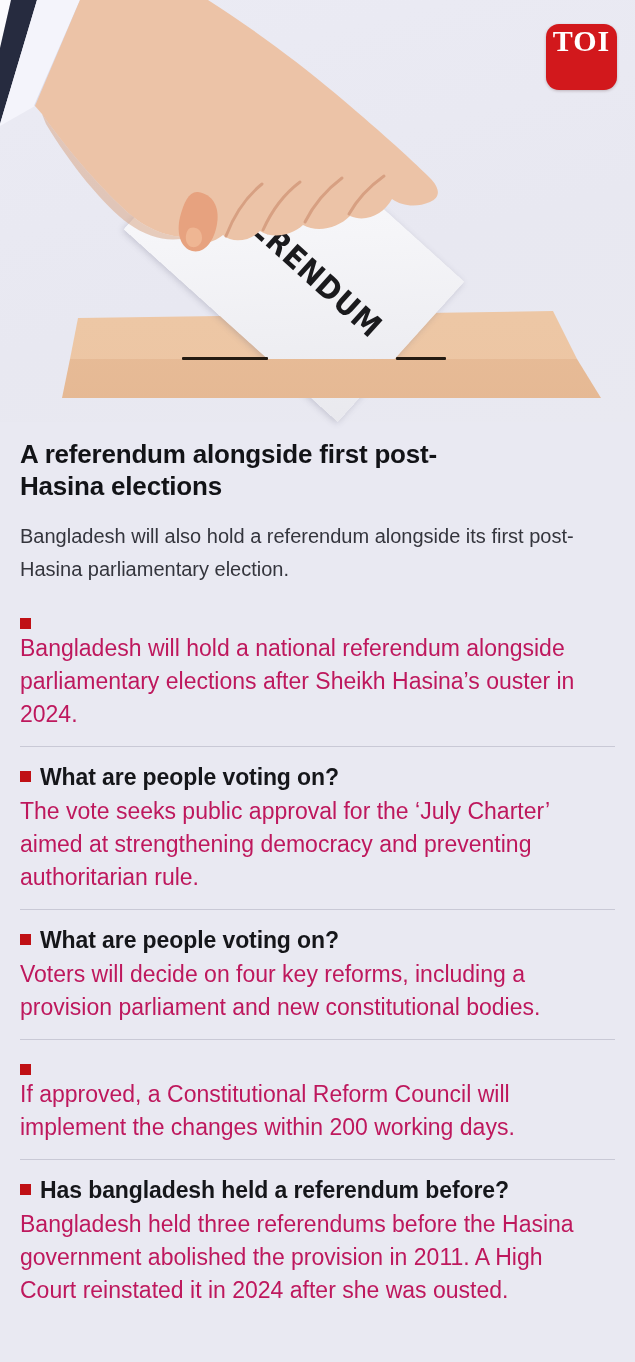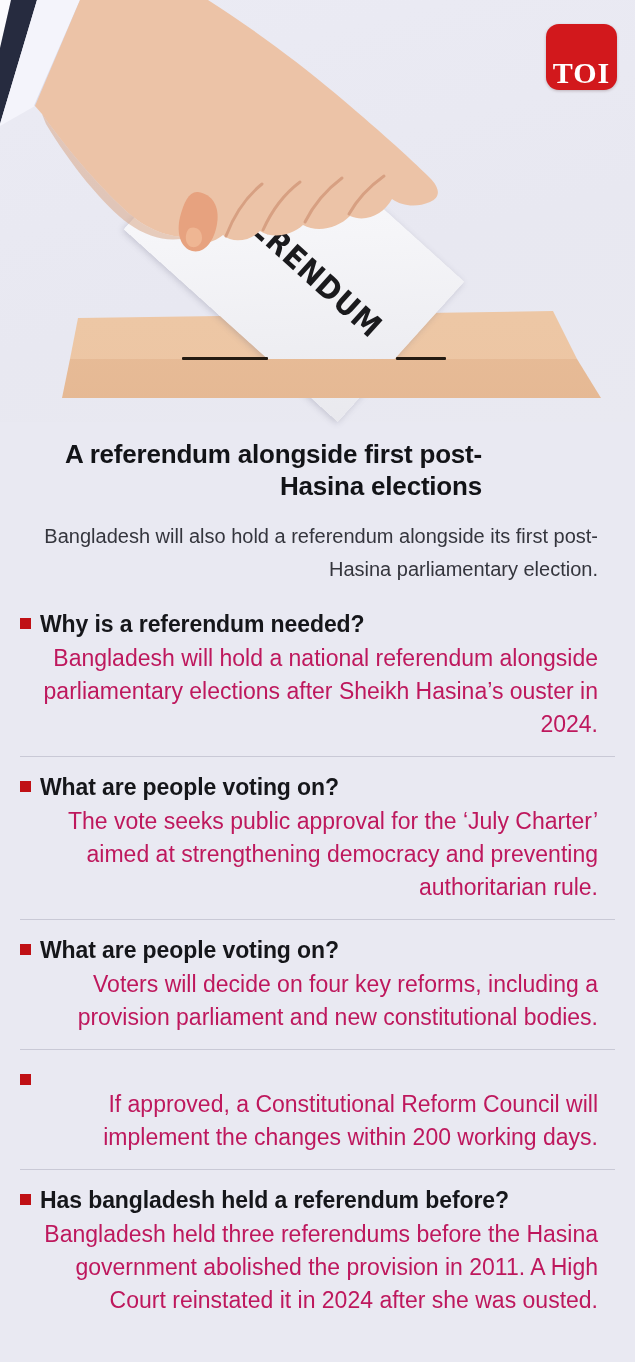--- a/index.html
+++ b/index.html
@@ -8,21 +8,21 @@
     position:relative;width:635px;height:1362px;overflow:hidden;
     background:#e9e9f2;
   }
 
   
   .hero{position:relative;width:635px;height:422px;background:linear-gradient(165deg,#ebebf4 0%,#e8e8f1 60%,#e9e9f1 100%);}
 
   .toi-logo{
     position:absolute;top:24px;right:18px;width:71px;height:66px;
     background:#d2181c;border-radius:13px;z-index:9;
-    display:flex;align-items:flex-end;justify-content:center;
+    display:flex;align-items:flex-start;justify-content:center;
     font-family:"Liberation Serif","DejaVu Serif",serif;
     font-weight:700;font-size:30px;color:#ffffff;letter-spacing:1px;
     box-shadow:0 1px 3px rgba(60,20,20,.25);
   }
 
   .lid-upper{
     position:absolute;inset:0;z-index:1;
     background:linear-gradient(180deg,#f0cdab 0%,#ecc5a3 100%);
     clip-path:polygon(78px 318px,553px 311px,577px 359px,70px 359px);
   }
@@ -44,21 +44,21 @@
   }
   .envelope-label{
     font-family:"DejaVu Sans","Liberation Sans",sans-serif;
     font-weight:700;font-size:31px;color:#1a1a1d;letter-spacing:1px;
     transform:scaleX(.9);white-space:nowrap;
   }
 
   .hand-svg{position:absolute;left:0;top:0;z-index:5;}
 
   
-  .content{padding:16px 20px 0 20px;text-align:right;}
+  .content{padding:16px 20px 0 20px;}
   .page-title{
     max-width:462px;margin:0 0 18px 0;
     font-size:26px;line-height:32px;font-weight:800;color:#121317;
     letter-spacing:-.2px;
   }
   .intro{
     max-width:578px;margin:0 0 8px 0;
     font-size:20px;line-height:33px;color:#34353d;
   }
   .section{padding:15px 0 15px 0;border-bottom:1px solid #c9c9d6;}
@@ -130,21 +130,20 @@
 
   <div class="content">
 
     <h1 class="page-title">A referendum alongside first post-Hasina elections</h1>
 
     <p class="intro">Bangladesh will also hold a referendum alongside its first post-Hasina parliamentary election.</p>
 
     <div class="section">
       <div class="section-head">
         <span class="bullet"></span>
-        <span class="section-heading">Why is a referendum needed?</span>
       </div>
       <p class="section-body">Bangladesh will hold a national referendum alongside parliamentary elections after Sheikh Hasina’s ouster in 2024.</p>
     </div>
 
     <div class="section">
       <div class="section-head">
         <span class="bullet"></span>
         <span class="section-heading">What are people voting on?</span>
       </div>
       <p class="section-body">The vote seeks public approval for the ‘July Charter’ aimed at strengthening democracy and preventing authoritarian rule.</p>

